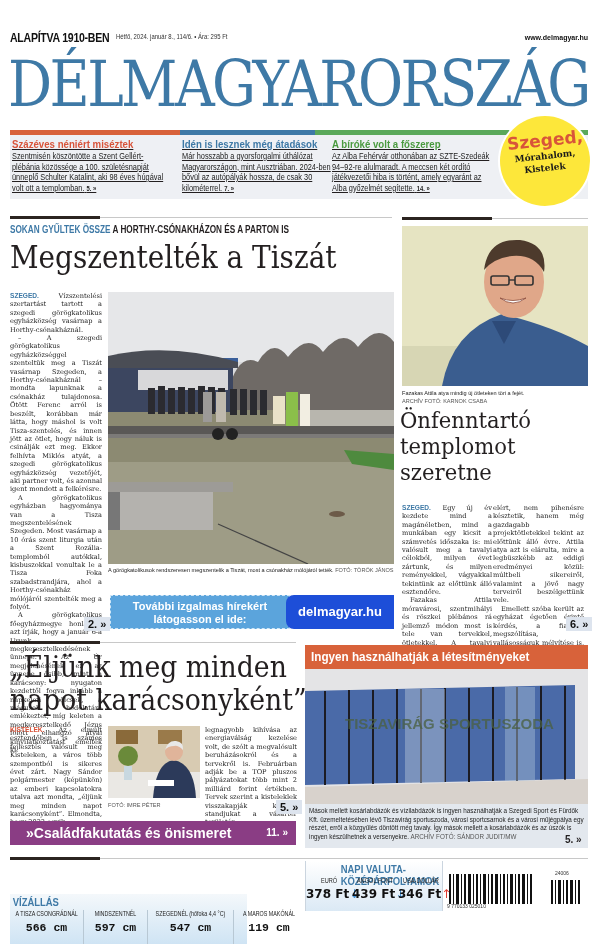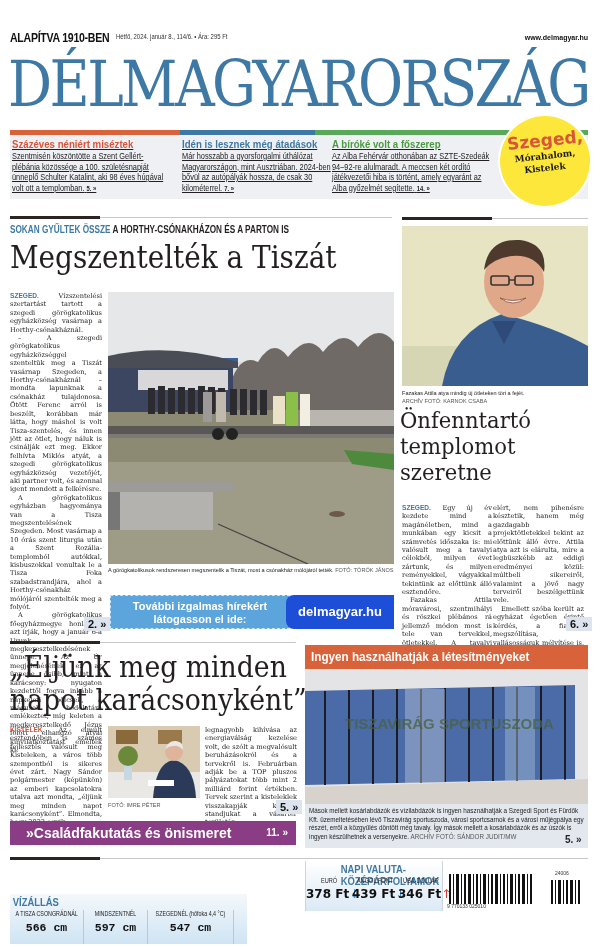--- a/index.html
+++ b/index.html
@@ -301,20 +301,24 @@
     <div class="lbl">A TISZA CSONGRÁDNÁL</div>
     <div class="val">566 cm</div>
   </div>
   <div class="wcol" style="left:74px;width:64px;">
     <div class="lbl">MINDSZENTNÉL</div>
     <div class="val">597 cm</div>
   </div>
   <div class="wcol" style="left:138px;width:86px;">
     <div class="lbl">SZEGEDNÉL (hőfoka 4,4 °C)</div>
     <div class="val">547 cm</div>
+  </div>
+  <div class="wcol" style="left:224px;width:70px;border-right:none;">
+    <div class="lbl">A MAROS MAKÓNÁL</div>
+    <div class="val">119 cm</div>
   </div>
 </div>
 
 <div class="abs fx">
   <h4>NAPI VALUTA-KÖZÉPÁRFOLYAMOK</h4>
   <div class="fcol" style="left:0;">
     <div class="lbl">EURÓ</div>
     <div class="val"><span>378 Ft</span><span class="arrow-down">↓</span></div>
   </div>
   <div class="fcol" style="left:46px;">

